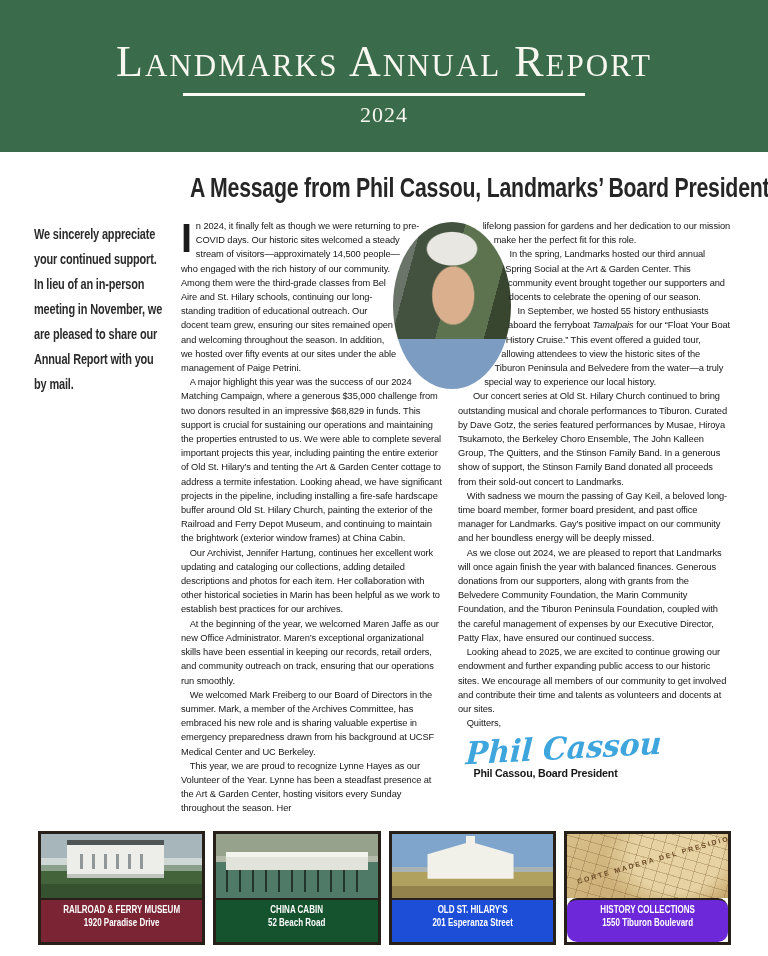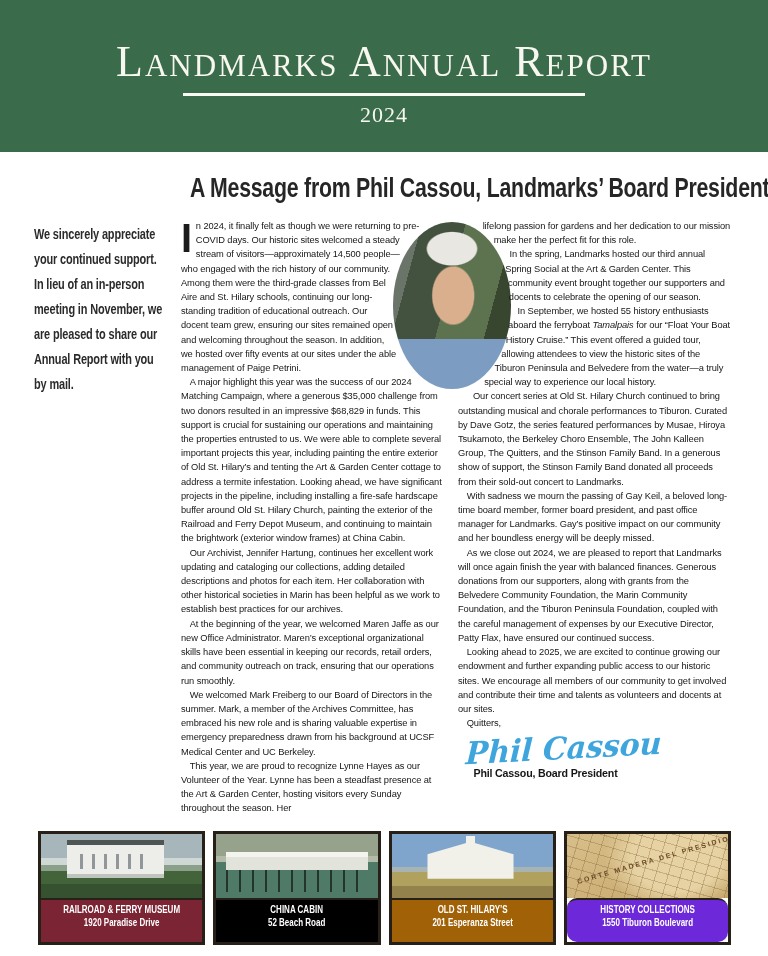--- a/index.html
+++ b/index.html
@@ -152,30 +152,30 @@
         <div class="card-photo photo-1"></div>
         <div class="card-label" style="background: rgb(123, 36, 51);">
           <div class="label-inner">
             <div>RAILROAD &amp; FERRY MUSEUM</div>
             <div>1920 Paradise Drive</div>
           </div>
         </div>
       </div>
       <div class="card">
         <div class="card-photo photo-2"></div>
-        <div class="card-label" style="background: #000000;">
+        <div class="card-label" style="background: #14532d;">
           <div class="label-inner">
             <div>CHINA CABIN</div>
             <div>52 Beach Road</div>
           </div>
         </div>
       </div>
       <div class="card">
         <div class="card-photo photo-3"></div>
-        <div class="card-label" style="background: #a16207;">
+        <div class="card-label" style="background: #1d4ed8;">
           <div class="label-inner">
             <div>OLD ST. HILARY’S</div>
             <div>201 Esperanza Street</div>
           </div>
         </div>
       </div>
       <div class="card">
         <div class="card-photo photo-5">
           <span class="map-text">CORTE MADERA DEL PRESIDIO</span>
         </div>

